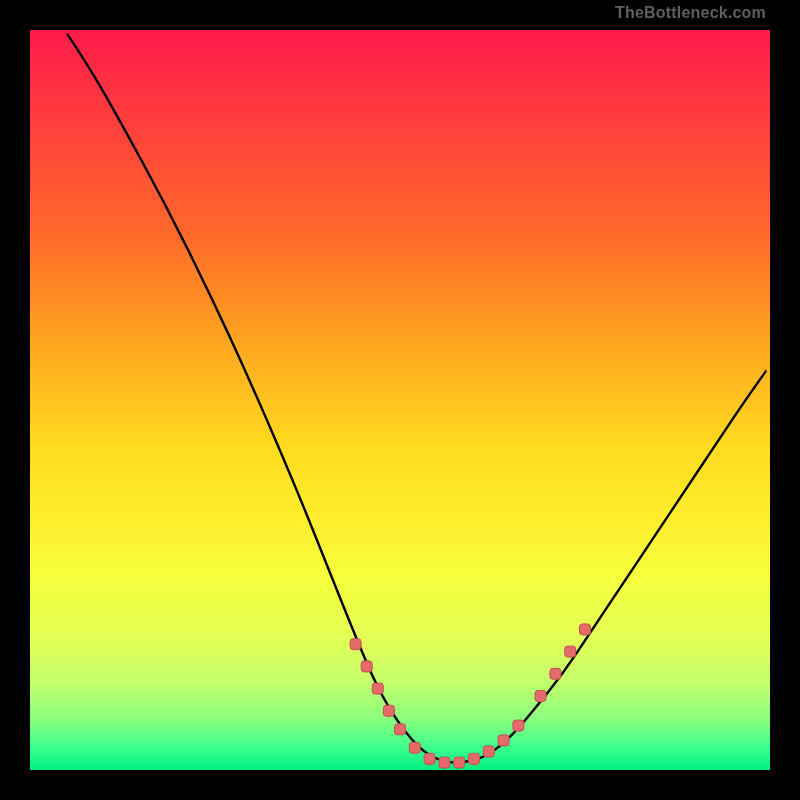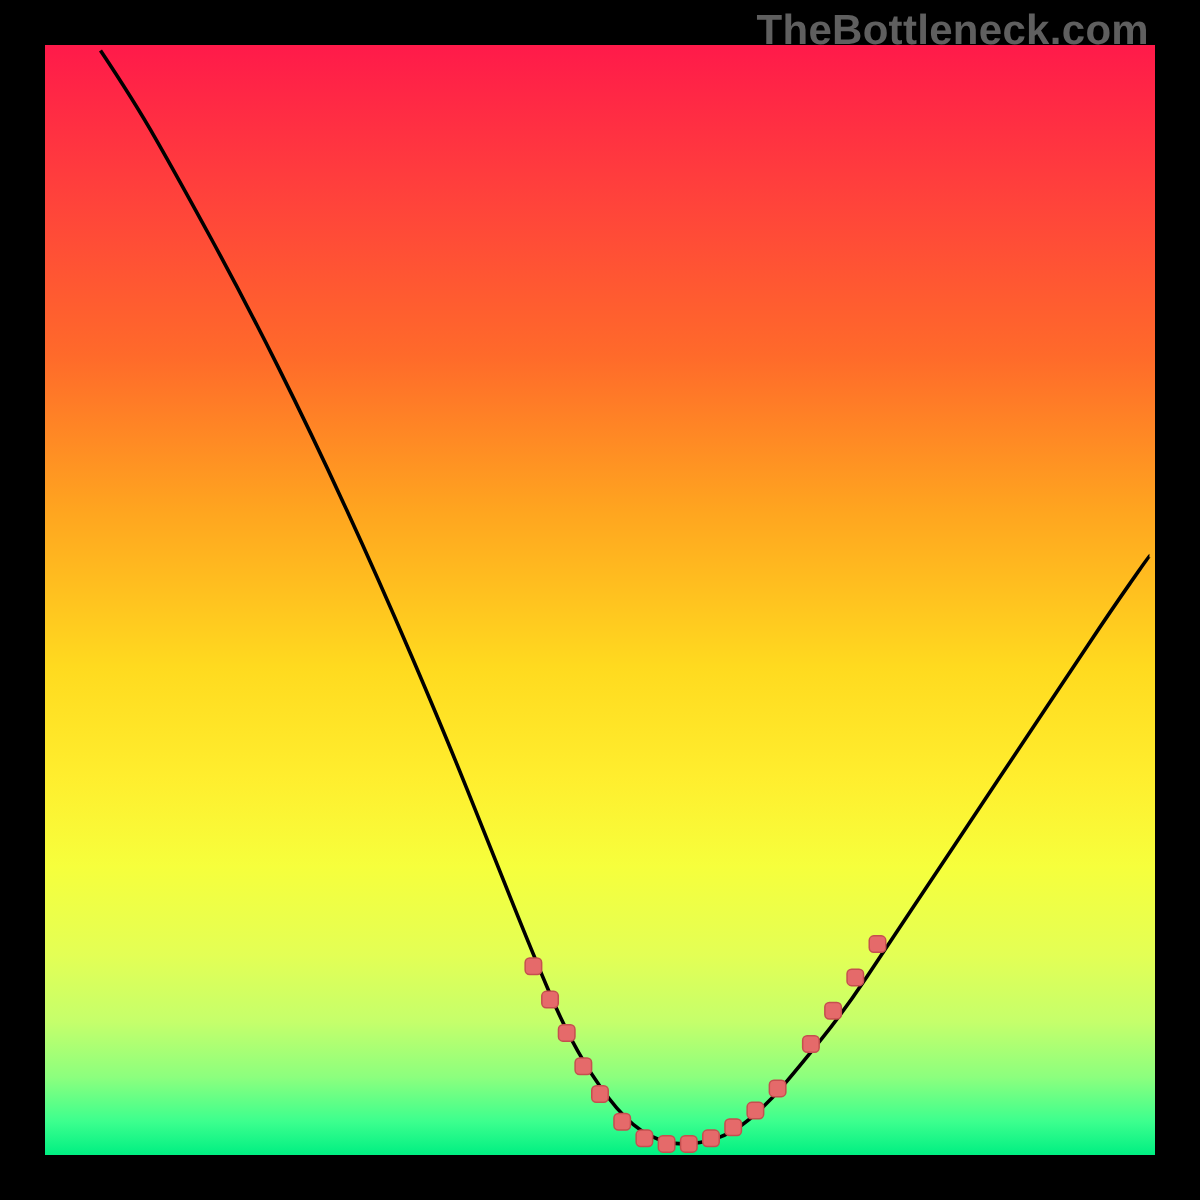--- a/index.html
+++ b/index.html
@@ -37,21 +37,21 @@
       #8cff7e 93%,
       #3cff8e 97%,
       #00eF82 100%
     );
   }
   .watermark {
     position: absolute;
     top: 4px;
     right: 34px;
     font-family: Arial, Helvetica, sans-serif;
-    font-size: 28px;
+    font-size: 16px;
     font-weight: 600;
     color: #5f5f5f;
     letter-spacing: 0.2px;
   }
   svg.curve {
     position: absolute;
     left: 0;
     top: 0;
     width: 740px;
     height: 740px;

